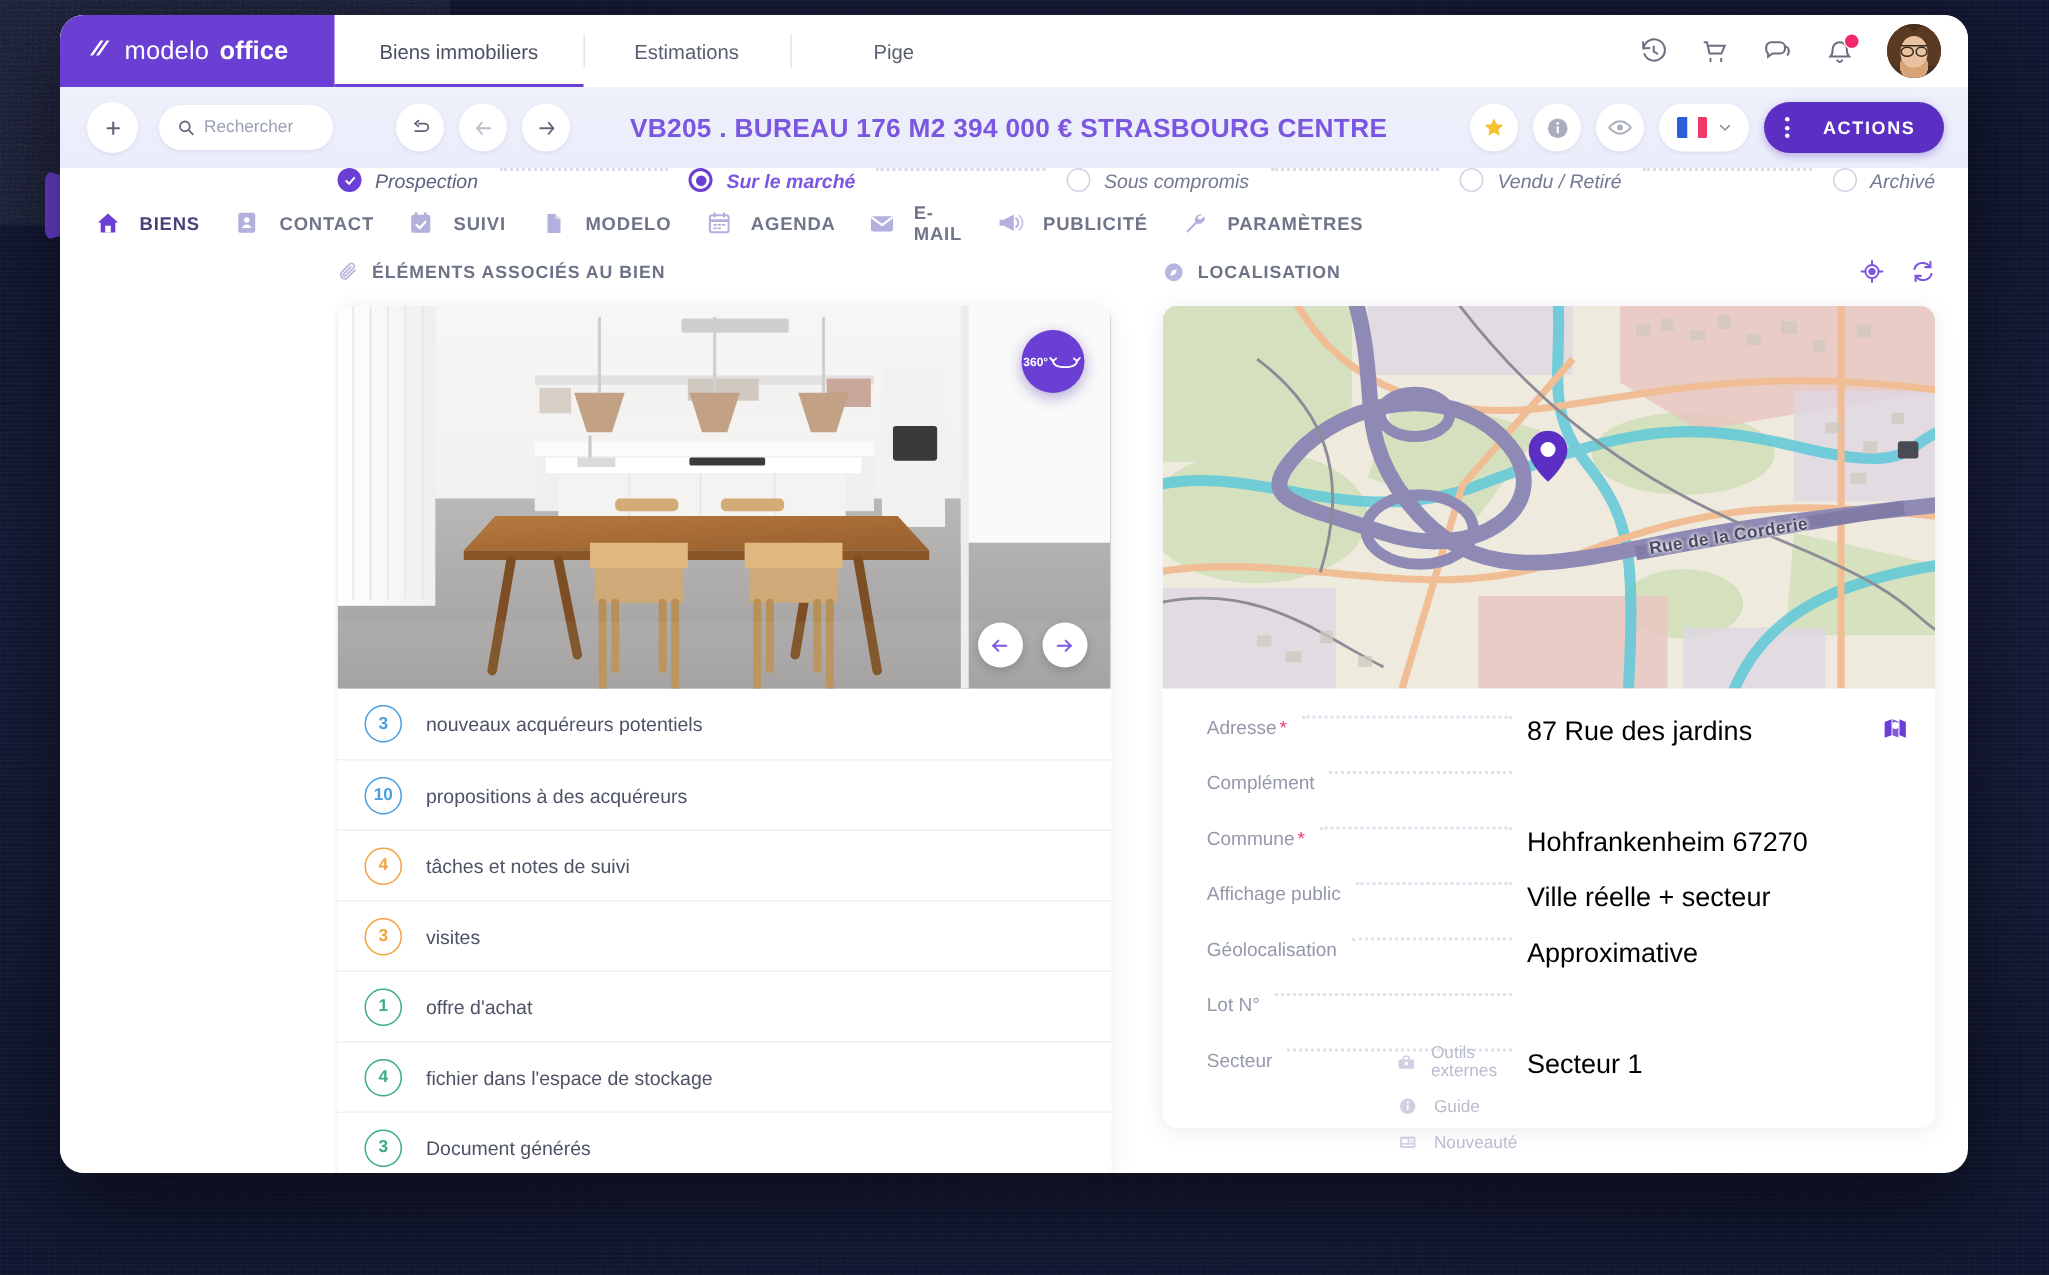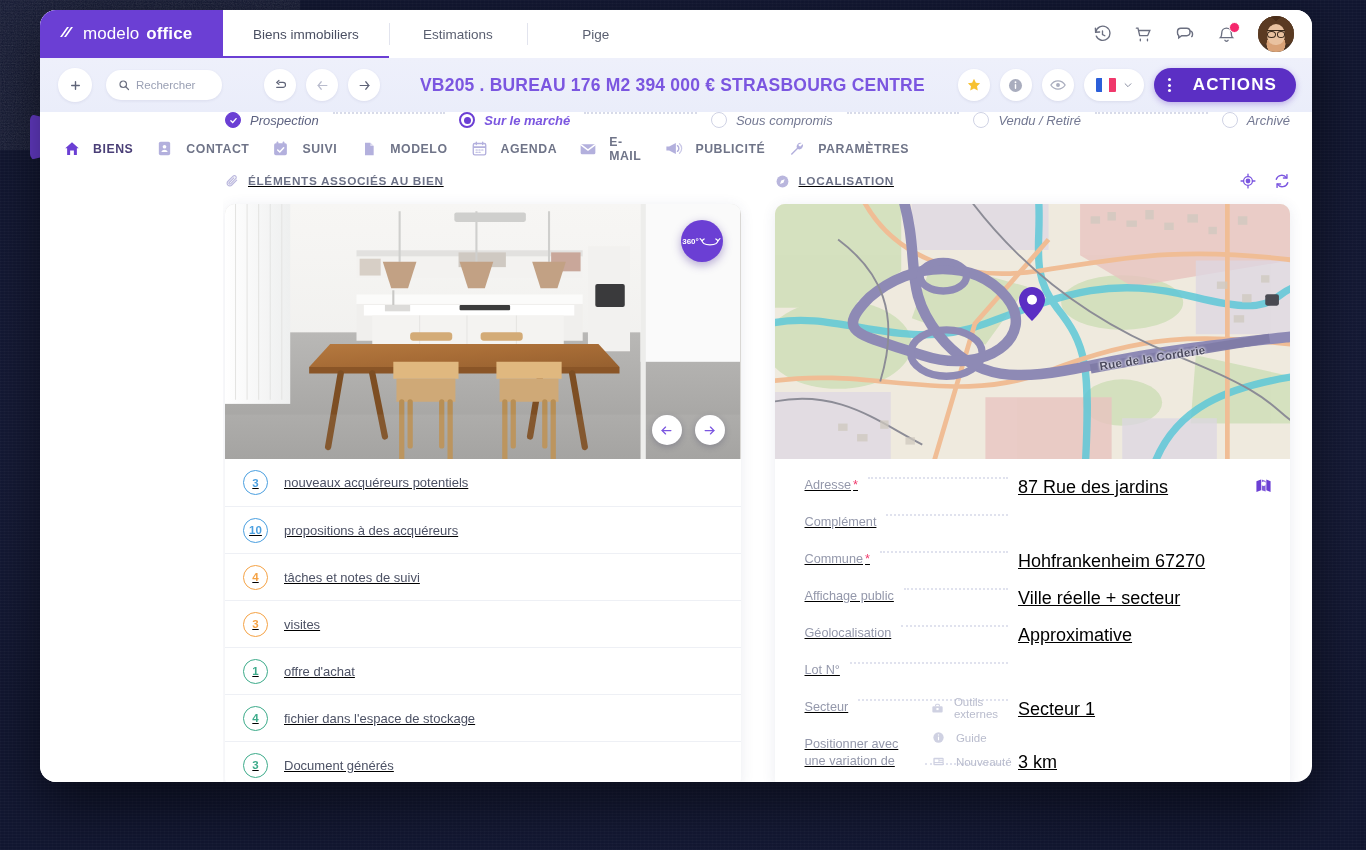--- a/index.html
+++ b/index.html
@@ -169,21 +169,21 @@
   .flag {
     width: 20px; height: 14px; display: flex; border-radius: 1px; overflow: hidden;
   }
   .flag i { flex: 1; }
   .flag .f1 { background: #2b5fd9; }
   .flag .f2 { background: #ffffff; }
   .flag .f3 { background: #f0386b; }
   .actions-btn {
     height: 34px; border-radius: 17px; background: #5b2fc4; color: #fff;
     display: flex; align-items: center; gap: 22px; padding: 0 19px 0 14px;
-    font-size: 17px; font-weight: 700; letter-spacing: 1.1px;
+    font-size: 12px; font-weight: 700; letter-spacing: 1.1px;
     cursor: pointer; box-shadow: 0 2px 6px rgba(91,47,196,.35);
   }
   .kebab { display:flex; flex-direction:column; gap:2.5px; }
   .kebab i{ width:3px; height:3px; border-radius:50%; background:#fff; display:block; }
 
   
   .body { display: flex; height: calc(772px - 48px - 54px); }
 
   
   .sidebar {
@@ -224,21 +224,21 @@
     background: #6b3fd4; border-color: #6b3fd4;
     display:flex; align-items:center; justify-content:center;
   }
   .radio.act {
     border: 2px solid #6b3fd4; display:flex; align-items:center; justify-content:center;
   }
   .radio.act i { width: 7px; height: 7px; border-radius: 50%; background: #6b3fd4; }
   .dots { flex: 1; min-width: 40px; margin: 0 14px;
     border-top: 2px dotted #d8dbe9; height: 0; }
 
-  .panels { display: flex; gap: 34px; padding-left: 2px; text-decoration: underline; }
+  .panels { display: flex; gap: 34px; padding-left: 2px; }
   .panel { flex: 1; min-width: 0; }
 
   .panel-head {
     display: flex; align-items: center; gap: 9px; height: 30px;
     font-size: 11.8px; font-weight: 700; color: #6d7287; letter-spacing: .65px;
   }
   .panel-head .ph-icon { color: #b9b6dd; display:flex; }
   .panel-head .ph-right { margin-left:auto; display:flex; gap:18px; color:#7B56E0; }
   .panel-head .ph-right .ic { cursor: pointer; display:flex; }
 
@@ -933,26 +933,20 @@
                 <span class="fdots"></span>
                 <span class="fvalue empty"></span>
                 <span class="fmap-ic"></span>
               </div>
               <div class="frow">
                 <span class="flabel">Secteur</span>
                 <span class="fdots"></span>
                 <span class="fvalue">Secteur 1</span>
                 <span class="fmap-ic"></span>
               </div>
-              <div class="frow multiline">
-                <span class="flabel">Positionner avec une variation de</span>
-                <span class="fdots" style="align-self:flex-end;margin-bottom:8px"></span>
-                <span class="fvalue" style="align-self:flex-end">3 km</span>
-                <span class="fmap-ic"></span>
-              </div>
             </div>
           </div>
         </div>
 
       </div>
     </div>
   </div>
 </div>
 
 </body></html>

